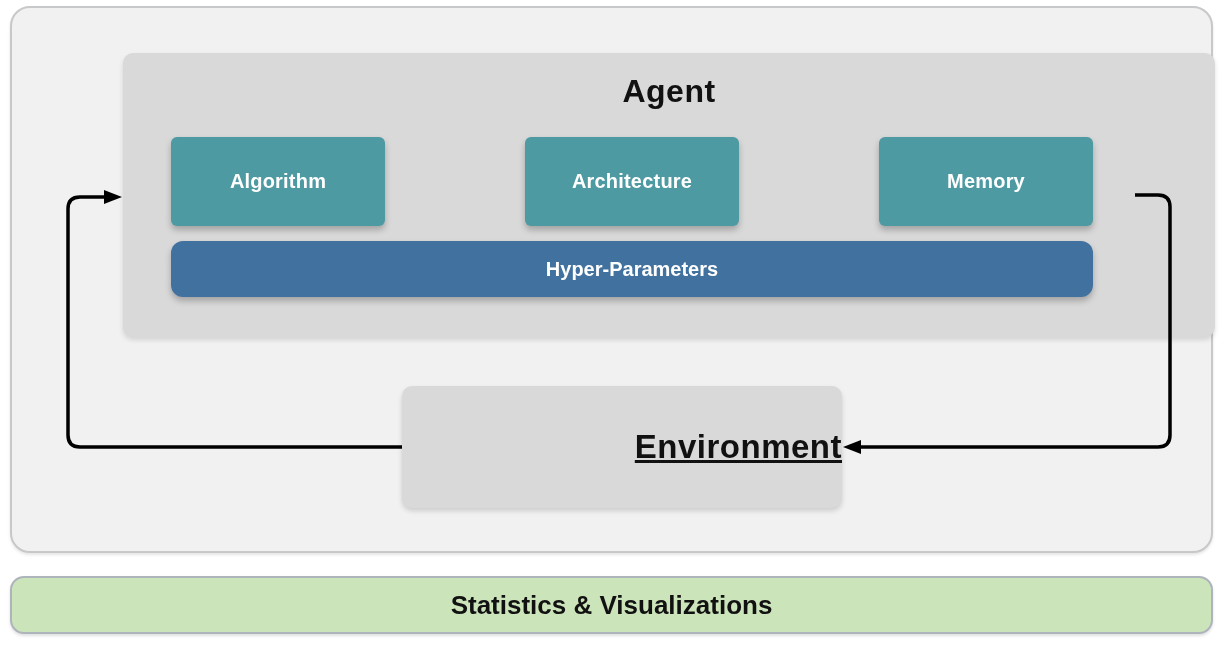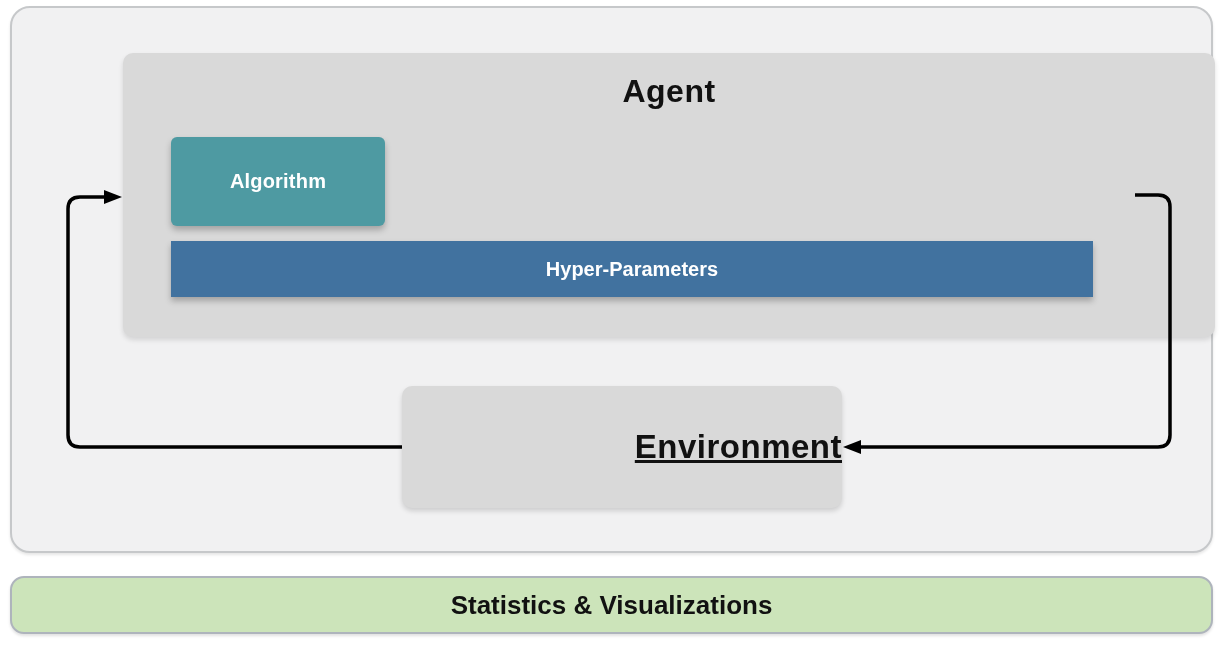--- a/index.html
+++ b/index.html
@@ -62,21 +62,21 @@
     color: var(--module-text, #ffffff);
     font-size: 20px;
     font-weight: bold;
     letter-spacing: 0.2px;
   }
   .hyper-bar {
     position: absolute;
     left: 48px; top: 188px;
     width: 922px; height: 56px;
     background: var(--hyper-fill, #41729f);
-    border-radius: 0;
+    border-radius: 12px;
     box-shadow: 0 4px 6px rgba(0,0,0,0.25);
     display: flex;
     align-items: center;
     justify-content: center;
     color: var(--module-text, #ffffff);
     font-size: 20px;
     font-weight: bold;
   }
   .environment-box {
     position: absolute;
@@ -124,20 +124,22 @@
 
   <div class="outer-panel">
 
     
   </div>
 
   <div class="agent-box">
     <div class="agent-title">Agent</div>
     <div class="modules-row">
       <div class="module-box">Algorithm</div>
+      <div class="module-box">Architecture</div>
+      <div class="module-box">Memory</div>
     </div>
     <div class="hyper-bar">Hyper-Parameters</div>
   </div>
 
   <div class="environment-box">
     <span>Environment</span>
   </div>
 
   <svg class="arrows-layer" width="1225" height="645" viewBox="0 0 1225 645" xmlns="http://www.w3.org/2000/svg">
 

